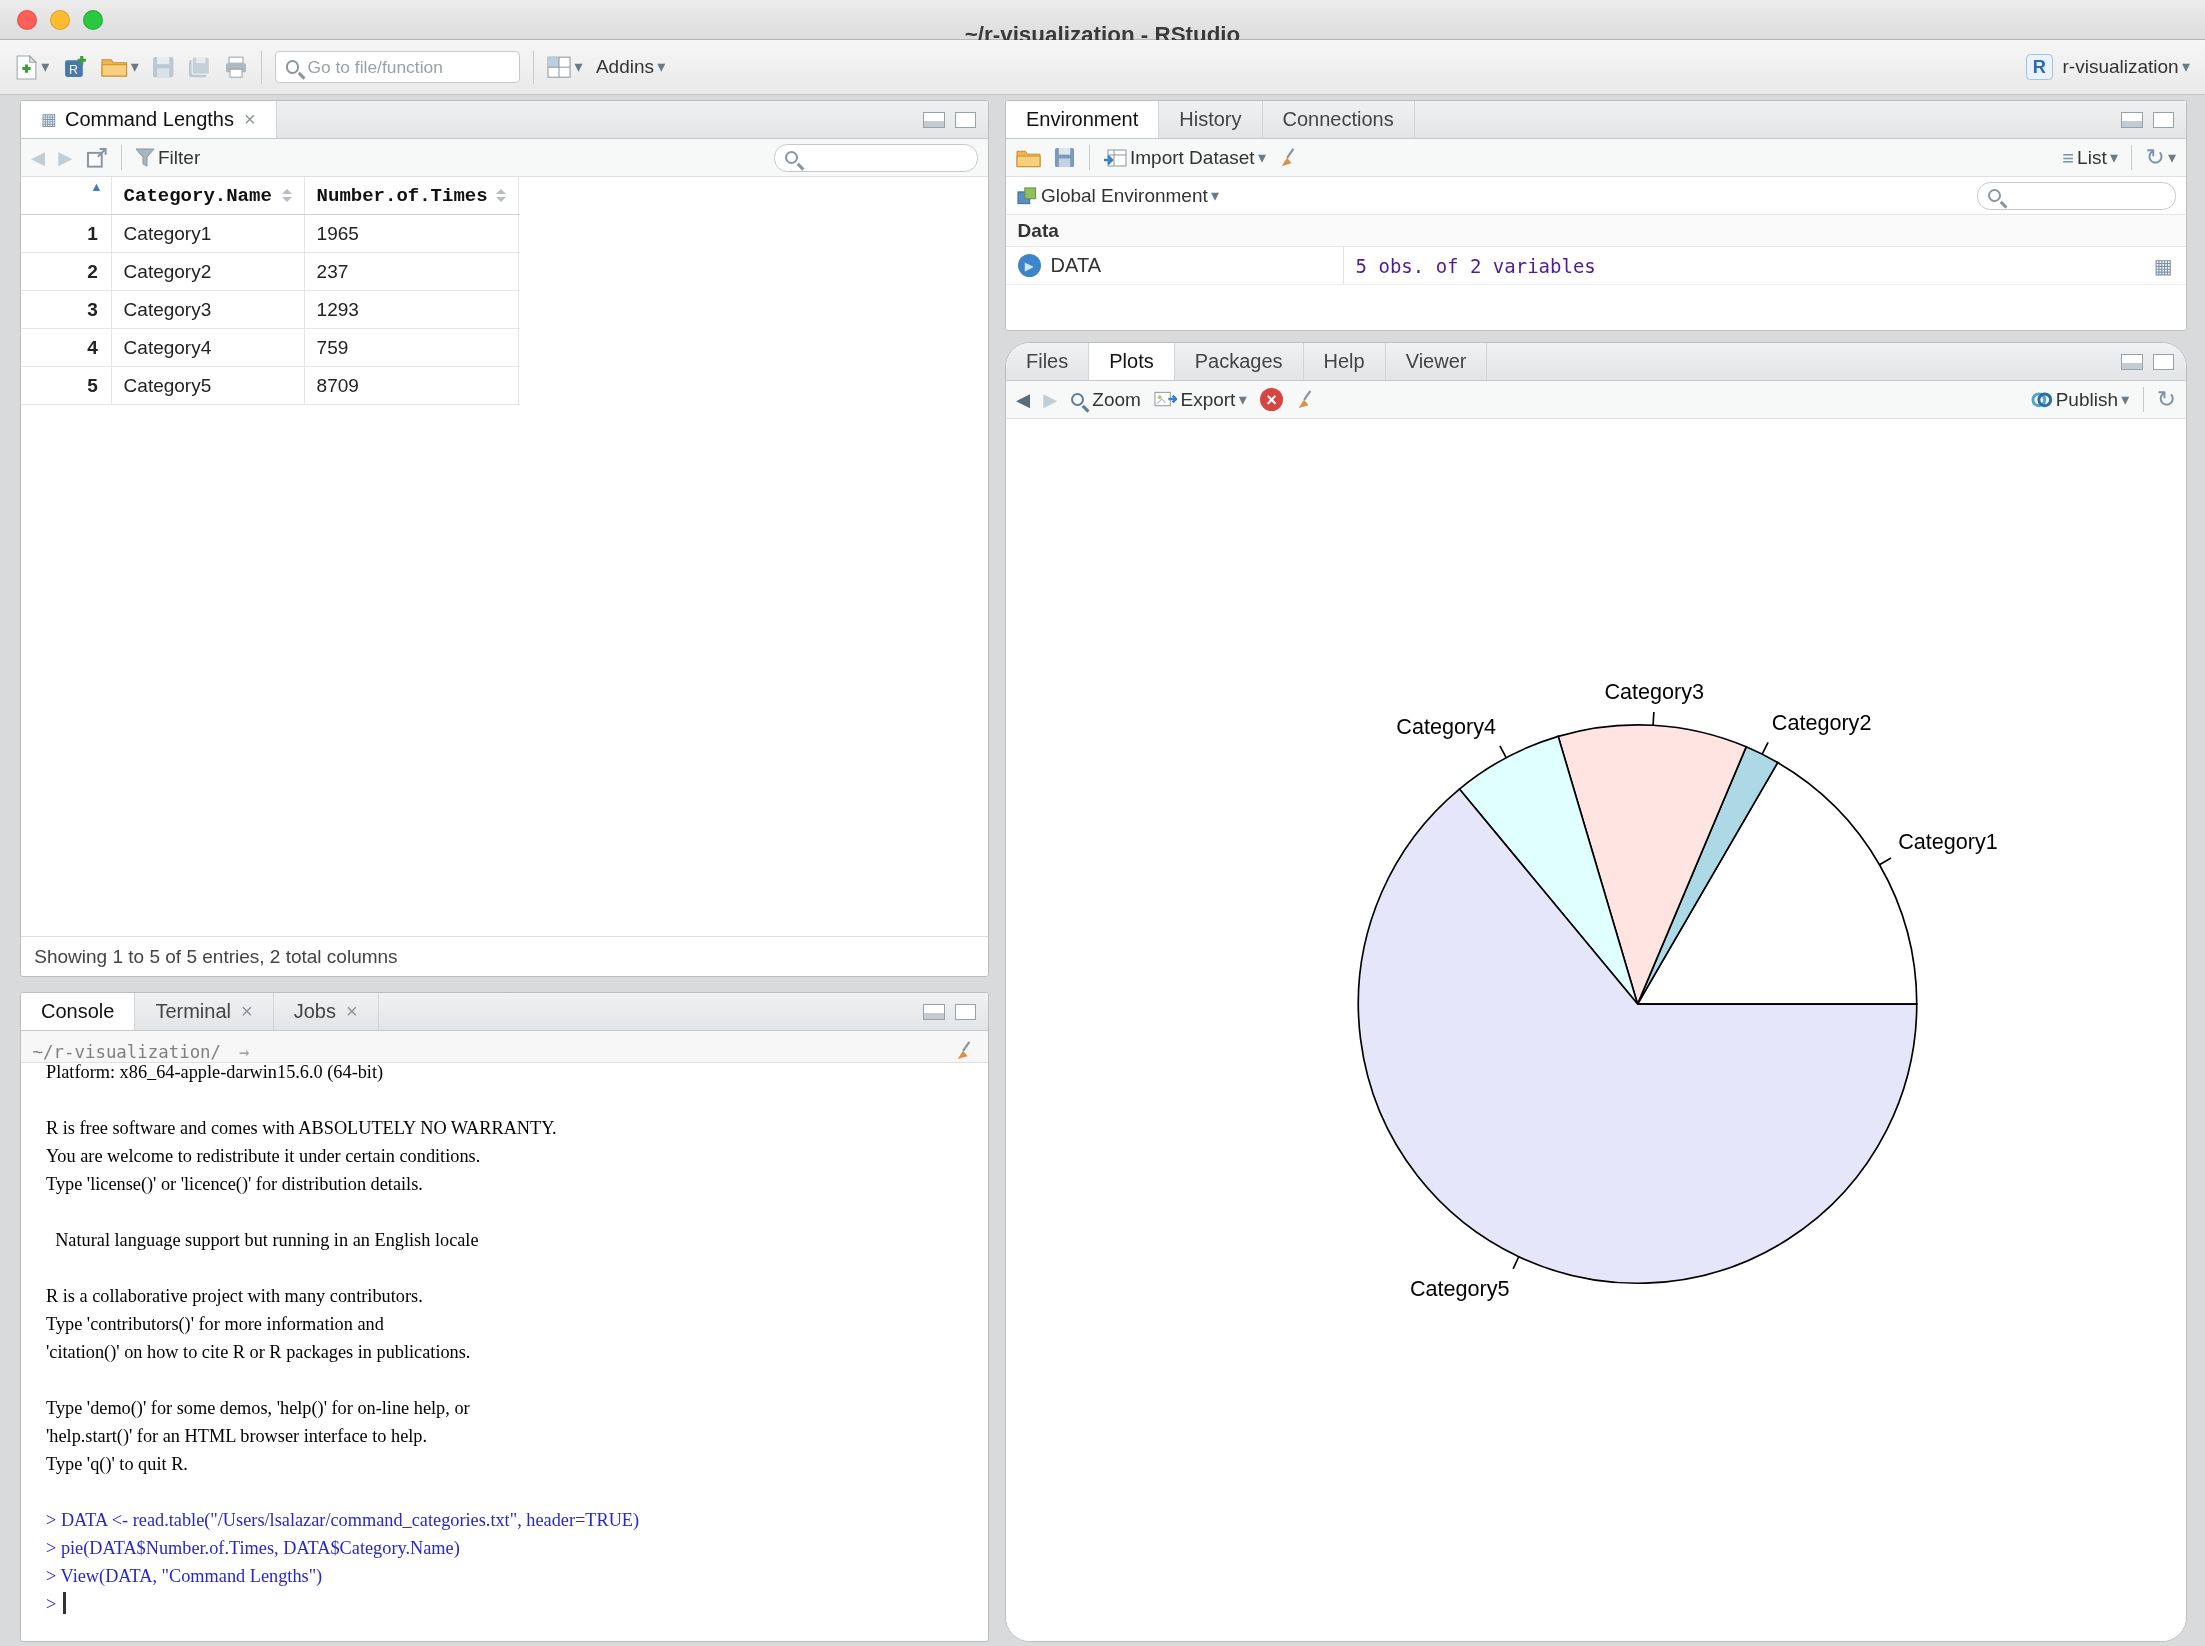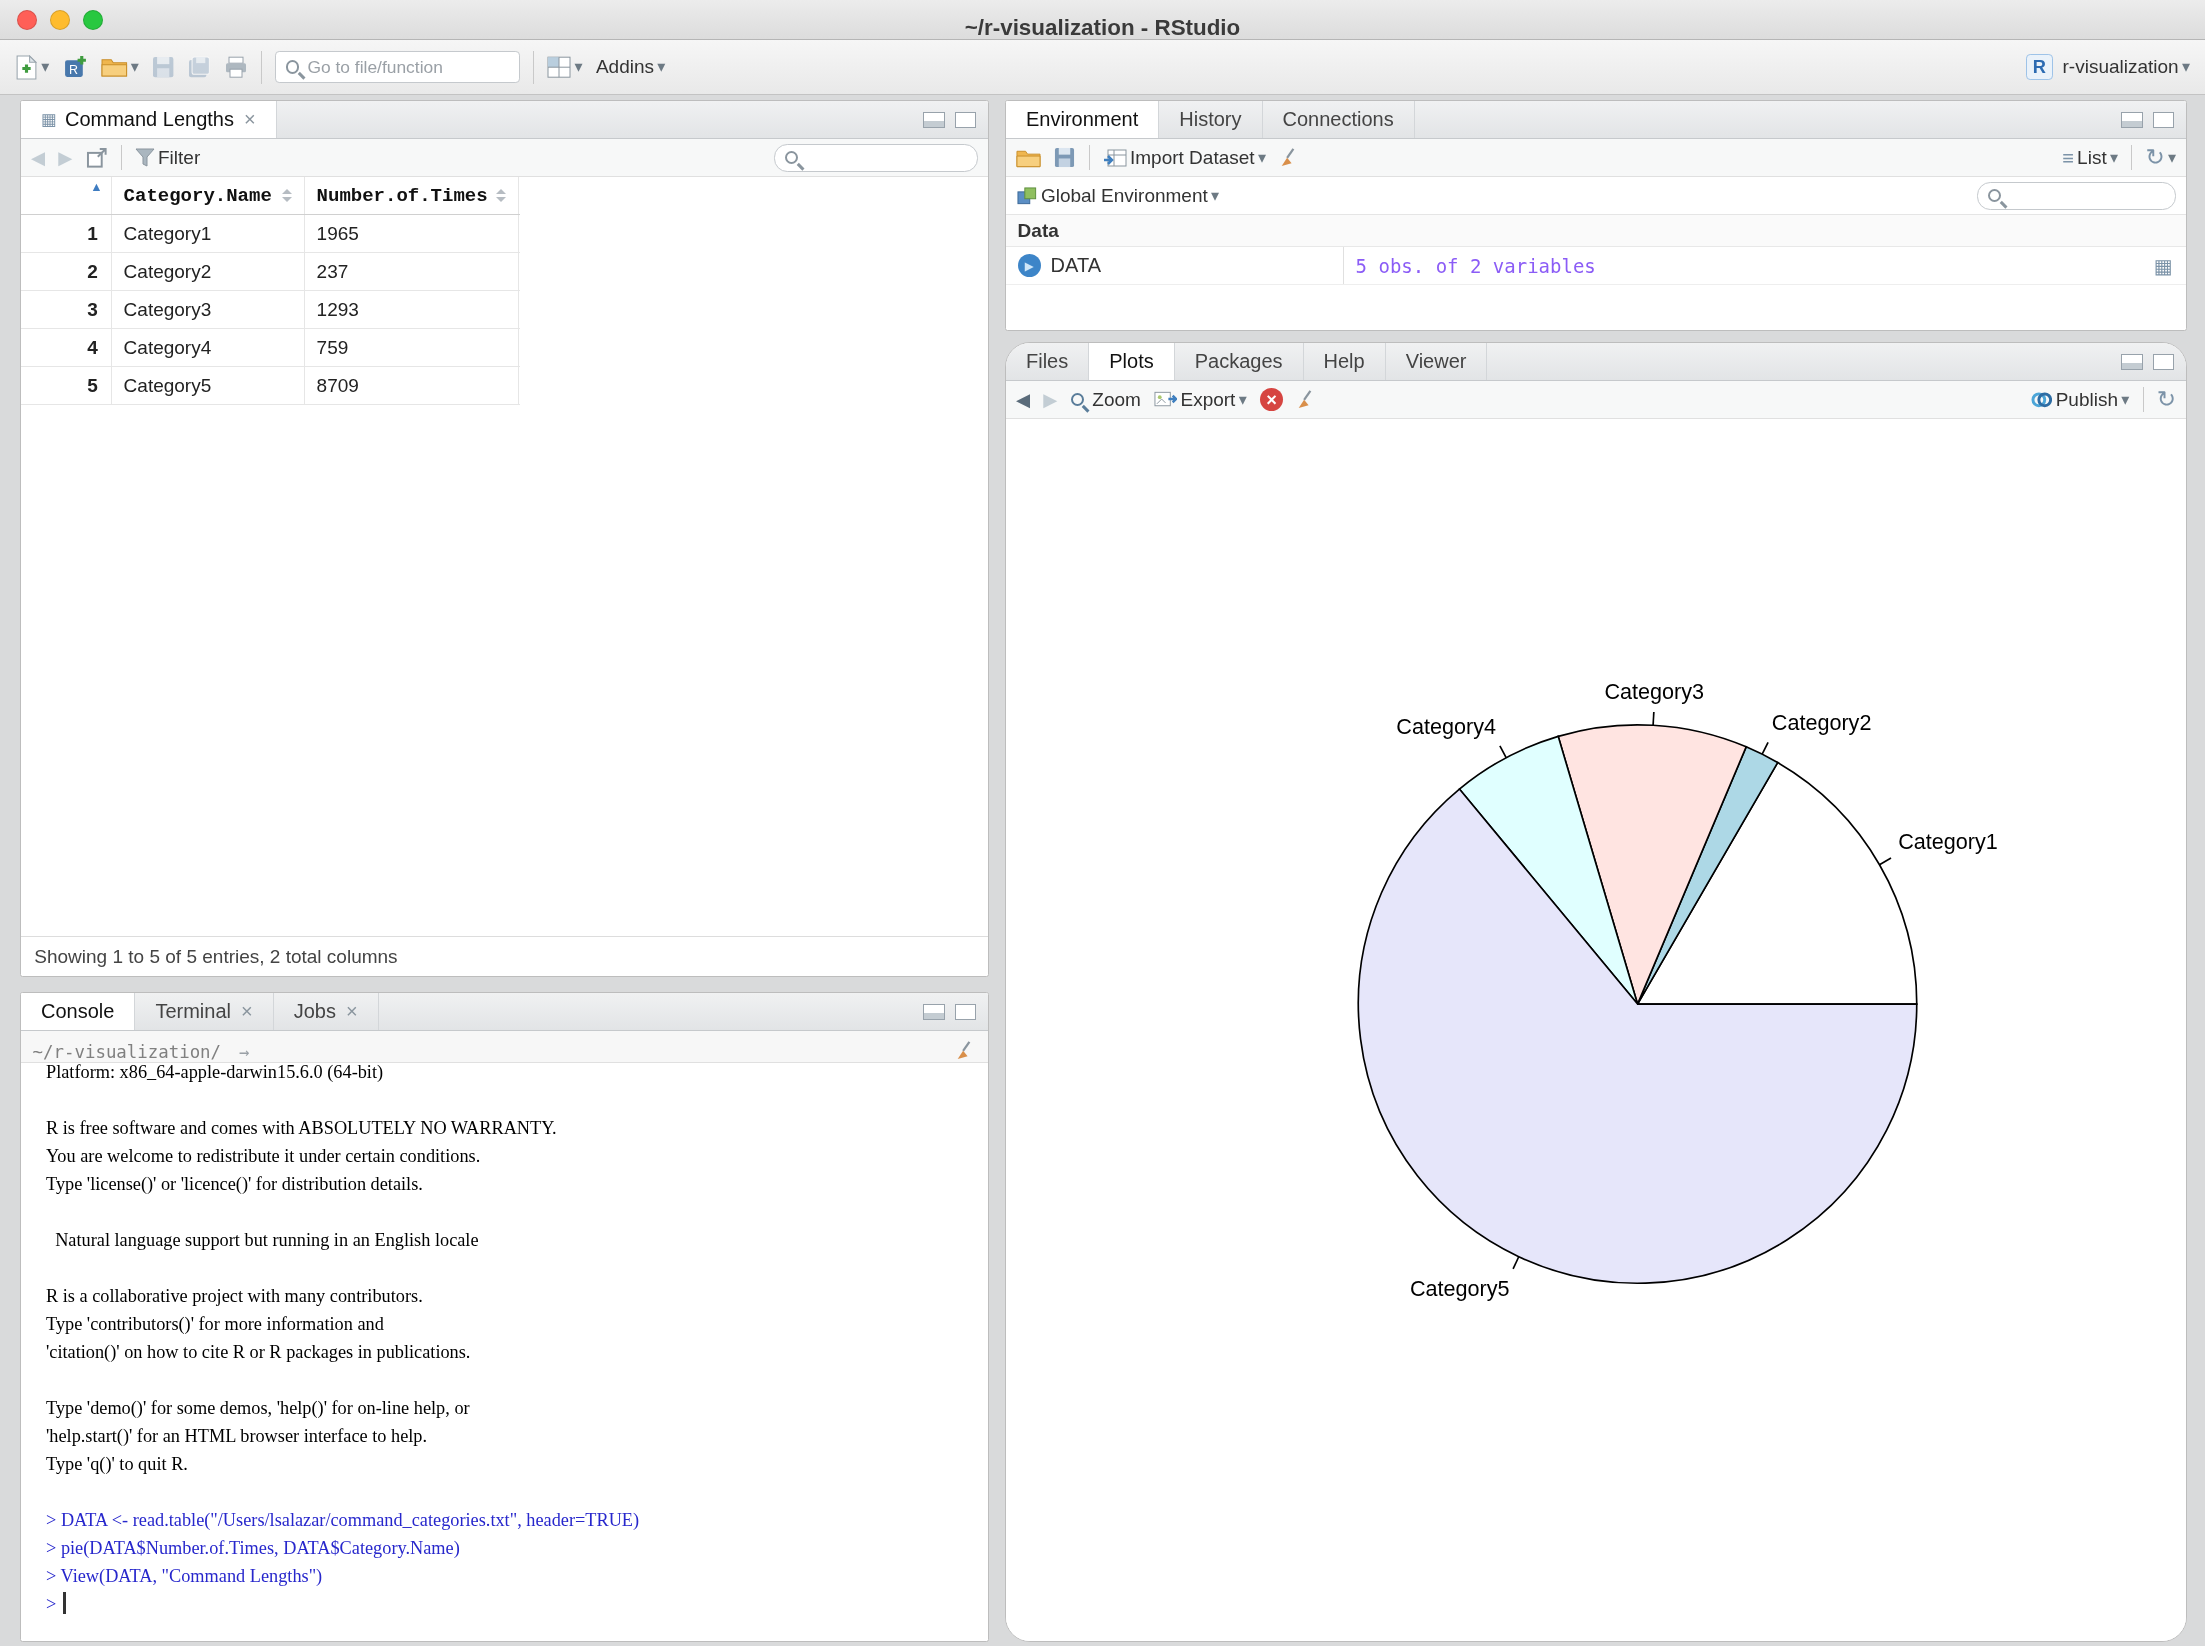--- a/index.html
+++ b/index.html
@@ -6,21 +6,21 @@
   html,body { width: 2205px; height: 1647px; }
   body { font-family: "Liberation Sans", sans-serif; background: #d9dadb; overflow: hidden; }
   #app { position: relative; width: 2205px; height: 1647px; }
 
   
   .titlebar { position:absolute; left:0; top:0; width:100%; height:40px;
     background:linear-gradient(#ececec,#dcdcdc); border-bottom:0.8px solid #b5b5b5; }
   .traffic { position:absolute; left:16.6px; top:10px; display:flex; gap:13.3px; }
   .tl { width:20px; height:20px; border-radius:50%; border:0.8px solid rgba(0,0,0,.15); }
   .tl.red { background:#ff5f57; } .tl.yellow { background:#febc2e; } .tl.green { background:#28c840; }
-  .win-title { position:absolute; left:0; right:0; top:8px; line-height:40px; text-align:center;
+  .win-title { position:absolute; left:0; right:0; top:15px; line-height:40px; text-align:center;
     font-size:22.4px; font-weight:600; color:#3a3a3a; }
 
   
   .main-toolbar { position:absolute; left:0; top:40px; width:100%; height:55px;
     background:linear-gradient(#f6f6f6,#e9e9e9); border-bottom:0.8px solid #c3c3c3;
     display:flex; align-items:center; padding:0 15px; gap:13.3px; }
   .tb-sep { width:0.8px; height:33px; background:#c9c9c9; flex:none; }
   .icon-btn { display:flex; align-items:center; gap:3.3px; cursor:default; flex:none; }
   .icon-btn svg { display:block; }
   .caret { font-size:16px; color:#6d7a84; line-height:1; }
@@ -96,21 +96,21 @@
 
   
   .scope-row { height:38px; flex:none; border-bottom:0.8px solid #e5e5e5; display:flex; align-items:center;
     padding:0 10px; gap:10px; font-size:19px; color:#333; }
   .scope-row .searchbox { margin-left:auto; width:199px; }
   .env-section { height:32px; flex:none; background:#fafafa; border-bottom:0.8px solid #e8e8e8;
     display:flex; align-items:center; padding:0 11.6px; font-size:19px; font-weight:bold; color:#333; }
   .env-row { height:38px; flex:none; border-bottom:0.8px solid #eee; display:flex; align-items:center; font-size:20px; color:#333; }
   .env-name { width:337px; display:flex; align-items:center; gap:10px; padding:0 11.6px; height:100%; }
   .env-val { flex:1; border-left:0.8px solid #e0e0e0; height:100%; display:flex; align-items:center;
-    padding:0 11.6px; font:19px "DejaVu Sans Mono", monospace; color:#8b5cf6; }
+    padding:0 11.6px; font:19px "DejaVu Sans Mono", monospace; color:#4c1d95; }
   .env-grid { padding-right:13.3px; }
   .playdot { width:23px; height:23px; border-radius:50%; background:#3d85c8; color:#cfe6f8;
     display:flex; align-items:center; justify-content:center; font-size:11.6px; flex:none; }
 
   
   .plot-area { flex:1; position:relative; background:#fff; }
   .plot-area svg { position:absolute; left:0; top:0; }
   .pie-label { font-family:"Liberation Sans", sans-serif; font-size:26px; fill:#000; }
   .circle-x { width:23px; height:23px; border-radius:50%; background:#d64541; color:#fff;
     display:flex; align-items:center; justify-content:center; font-size:18.3px; font-weight:bold; }

